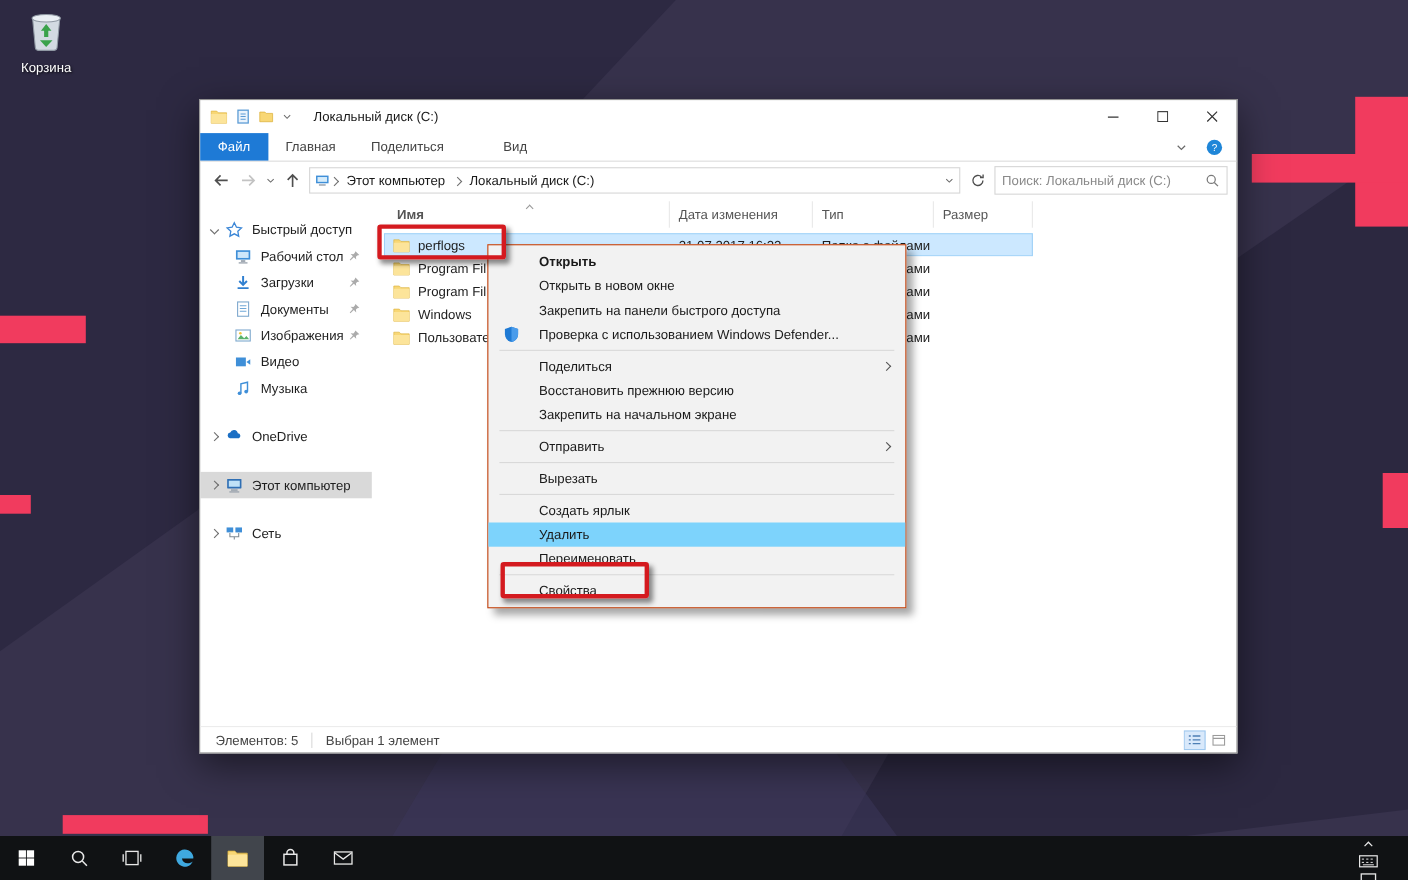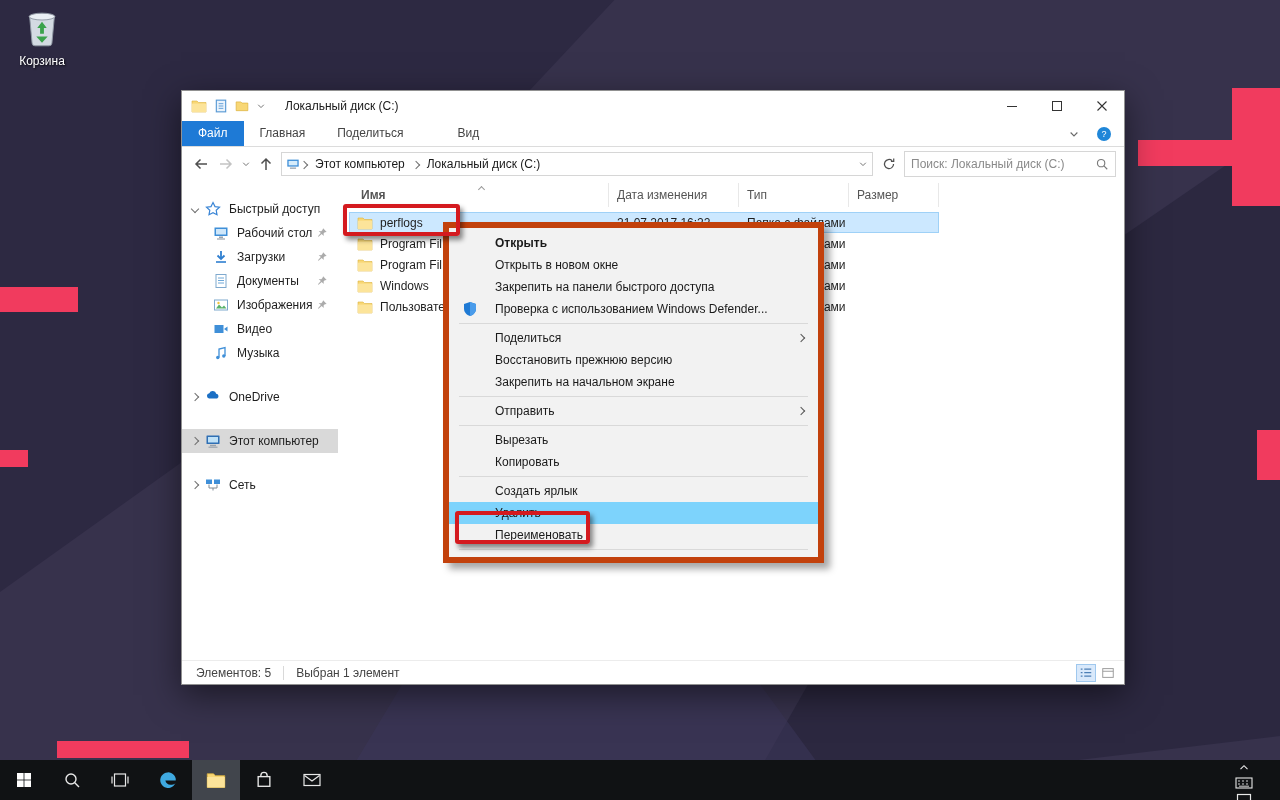--- a/index.html
+++ b/index.html
@@ -92,21 +92,21 @@
   .statusbar { position:absolute; bottom:0; left:0; right:0; height:24px; border-top:1px solid #ececec;
                display:flex; align-items:center; color:#444; }
   .st1 { margin-left:14px; }
   .stdiv { width:1px; height:14px; background:#d9d9d9; margin:0 12px; }
   .viewbtns { margin-left:auto; margin-right:6px; display:flex; gap:2px; }
   .vbtn { width:20px; height:18px; display:flex; align-items:center; justify-content:center; }
   .vbtn.active { background:#d9e9fb; box-shadow:inset 0 0 0 1px #9fc8ee; }
 
   
   .cmenu { position:absolute; left:443px; top:222px; width:381px; background:#f2f2f2;
-           border:6px solid #c2410c; box-shadow:6px 6px 7px rgba(0,0,0,.35); padding:4px 0;
+           border:1px solid #c2410c; box-shadow:6px 6px 7px rgba(0,0,0,.35); padding:4px 0;
            z-index:20; color:#1a1a1a; }
   .mi { height:22px; display:flex; align-items:center; position:relative; padding-left:46px; white-space:nowrap; }
   .mi.bold { font-weight:bold; }
   .mi.hl { background:#7dd3fc; }
   .micon { position:absolute; left:13px; width:16px; height:16px; }
   .msub { position:absolute; right:14px; display:flex; }
   .msub .chev { border-color:#555; }
   .msep { height:1px; background:#d9d9d9; margin:3px 10px; }
 
   
@@ -531,34 +531,34 @@
       <div class="mi">
         <span class="mlabel">Отправить</span>
         <span class="msub">
           <span class="chev right"></span>
         </span>
       </div>
       <div class="msep"></div>
       <div class="mi">
         <span class="mlabel">Вырезать</span>
       </div>
-      <div class="mi">
-        <span class="mlabel">Копировать</span>
-      </div>
       <div class="msep"></div>
       <div class="mi">
         <span class="mlabel">Создать ярлык</span>
       </div>
       <div class="mi hl">
         <span class="mlabel">Удалить</span>
       </div>
       <div class="mi">
         <span class="mlabel">Переименовать</span>
       </div>
       <div class="msep"></div>
+      <div class="mi">
+        <span class="mlabel">Свойства</span>
+      </div>
     </div>
 
   <div class="ann ann1" style="border-color: rgb(212, 26, 31);"></div>
   <div class="ann ann2" style="border-color: rgb(212, 26, 31);"></div>
 
   <div class="taskbar">
     <span class="tbtn">
         <span class="i16" data-icon="start">
           <svg viewBox="0 0 16 16">
             <rect x="1" y="1" width="6.6" height="6.6" fill="#fff"></rect>

